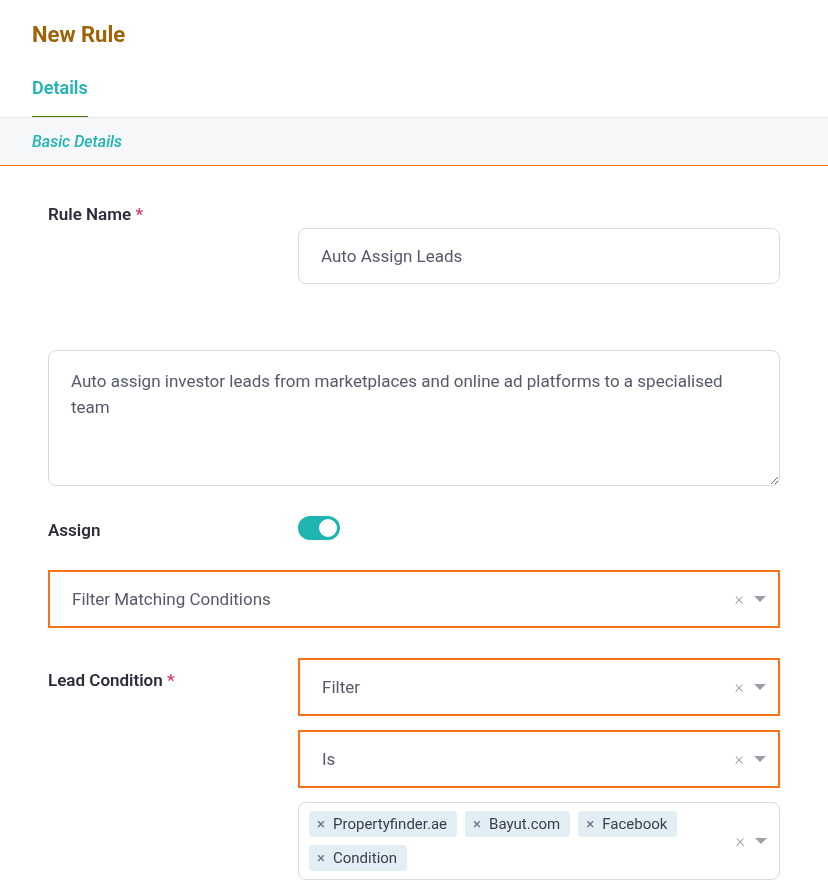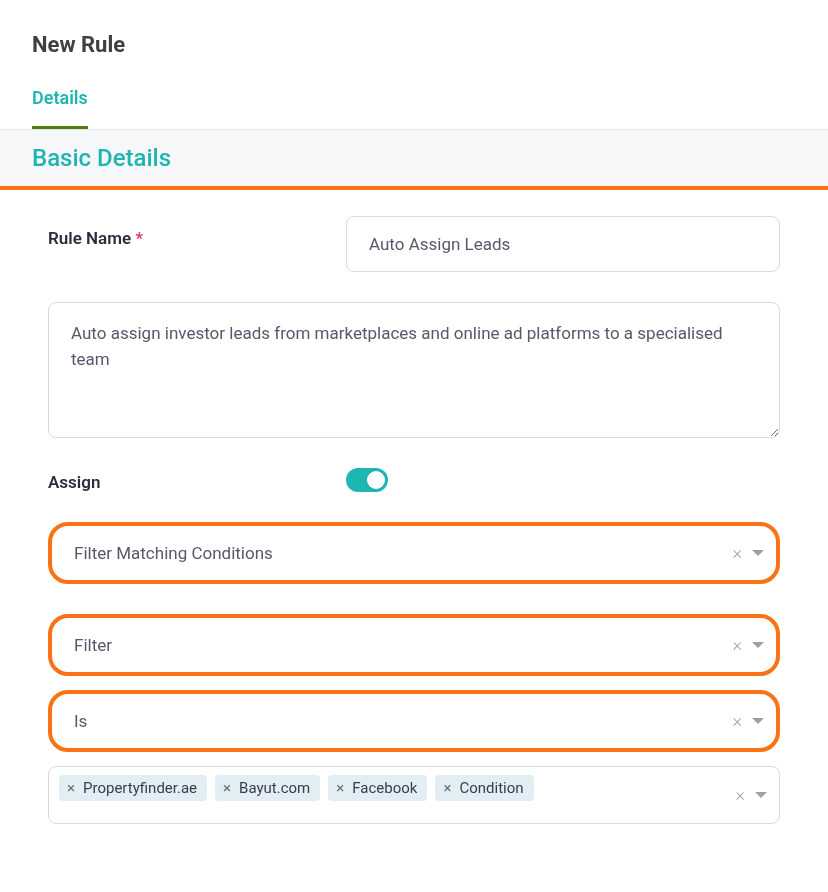--- a/index.html
+++ b/index.html
@@ -10,52 +10,52 @@
     body {
       font-family: -apple-system, BlinkMacSystemFont, "Segoe UI", Roboto, "Helvetica Neue", Arial, sans-serif;
       background: #fff;
       color: #2b2d3a;
       font-size: 16px;
       width: 828px;
     }
     .page-title {
       font-size: 22px;
       font-weight: 700;
-      color: #404040;
-      padding: 32px 32px 0;
+      color: #a16207;
+      padding: 22px 32px 0;
     }
     .tabs {
       padding: 30px 32px 0;
       border-bottom: 1px solid #e5e7eb;
     }
     .tab {
       display: inline-block;
       font-size: 18px;
       font-weight: 600;
       color: #1fb5b3;
       padding-bottom: 18px;
-      border-bottom: 3px solid #4d7c0f;
+      border-bottom: 1px solid #4d7c0f;
       cursor: pointer;
     }
     .section-header {
       background: #f6f7f8;
-      border-bottom: 4px solid #f97316;
+      border-bottom: 1px solid #f97316;
       padding: 14px 32px;
-      font-size: 24px;
+      font-size: 16px;
       font-weight: 500;
       color: #1fb5b3;
+      font-style: italic;
     }
     .form-area {
       padding: 26px 48px 20px;
     }
     .form-row {
       display: flex;
       align-items: flex-start;
       margin-bottom: 30px;
-      gap: 48px;
     }
     .form-label {
       flex: 0 0 250px;
       font-size: 17px;
       font-weight: 600;
       color: #2b2d3a;
       padding-top: 12px;
     }
     .form-label-toggle {
       padding-top: 4px;
@@ -73,20 +73,21 @@
     .text-input {
       width: 100%;
       border: 1px solid #d8dadd;
       border-radius: 8px;
       padding: 17px 22px;
       font-size: 17px;
       font-family: inherit;
       color: #56596a;
       background: #fff;
       outline: none;
+      margin-top: 36px;
     }
     .text-input::placeholder {
       color: #9da0aa;
     }
     textarea.text-input {
       min-height: 136px;
       resize: both;
       line-height: 1.55;
     }
     
@@ -105,22 +106,22 @@
       right: 3px;
       width: 18px;
       height: 18px;
       background: #fff;
       border-radius: 50%;
     }
     
     .select {
       position: relative;
       width: 100%;
-      border: 4px solid #f97316;
-      border-radius: 20px;
+      border: 2px solid #f97316;
+      border-radius: 0;
       background: #fff;
       padding: 17px 72px 17px 22px;
       font-size: 17px;
       color: #56596a;
       cursor: pointer;
       min-height: 58px;
       display: flex;
       align-items: center;
     }
     .select-icons {
@@ -235,20 +236,24 @@
         <span>Filter Matching Conditions</span>
         <div class="select-icons">
           <span class="icon-x">×</span>
           <span class="icon-chevron"></span>
         </div>
       </div>
     </div>
   </div>
 
   <div class="form-row">
+    <div class="form-label">
+      <span>Lead Condition</span>
+      <span class="required">*</span>
+    </div>
     <div class="form-control-wrap">
 
       <div class="select">
         <span>Filter</span>
         <div class="select-icons">
           <span class="icon-x">×</span>
           <span class="icon-chevron"></span>
         </div>
       </div>
 

